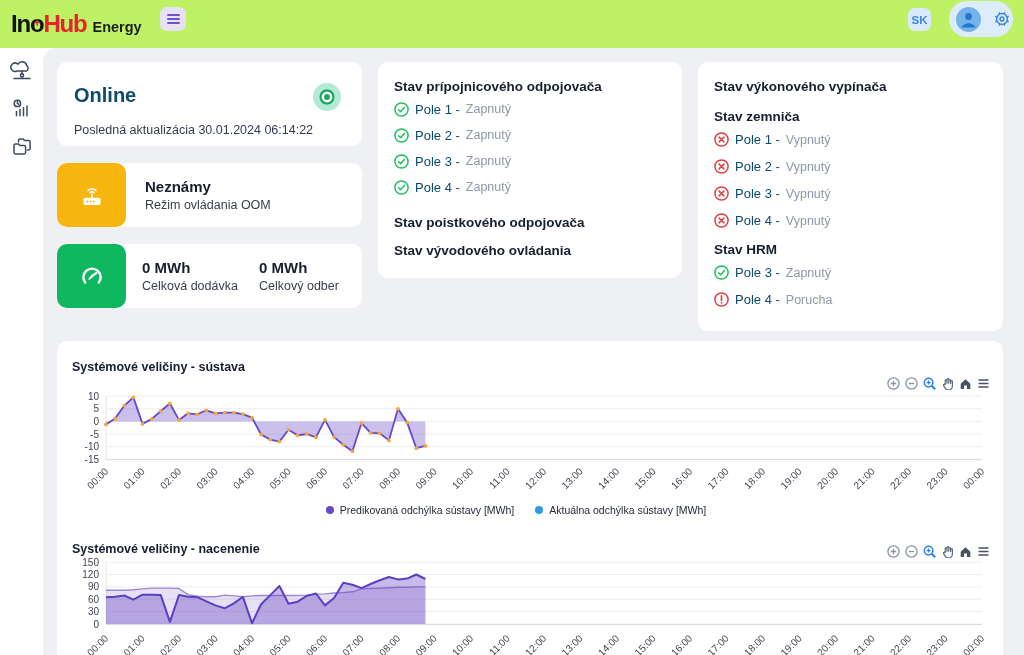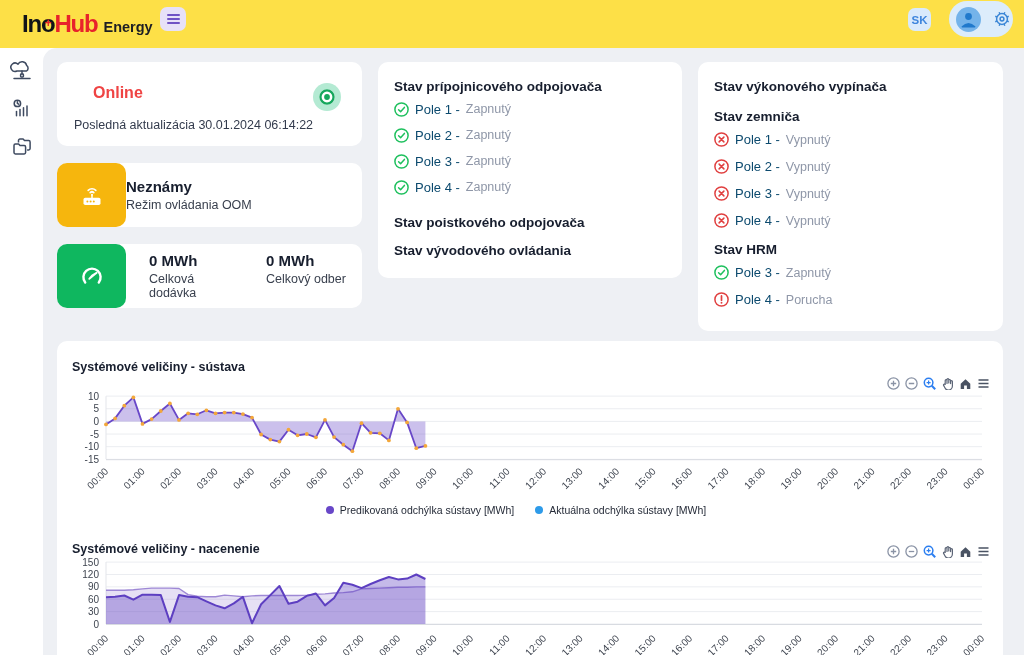--- a/index.html
+++ b/index.html
@@ -1,19 +1,19 @@
 <!DOCTYPE html>
 <html><head>
 <meta charset="utf-8">
 <style>
   * { margin:0; padding:0; box-sizing:border-box; }
   html,body { width:1024px; height:655px; overflow:hidden; background:#fff;
     font-family:"Liberation Sans", sans-serif; }
   
-  .topbar { height:48px; background:#fde047; display:flex; align-items:center; position:relative;padding-left:11px; }
+  .topbar { height:48px; background:#bef264; display:flex; align-items:center; position:relative; }
   .logo { display:flex; align-items:baseline; margin-left:11px; white-space:nowrap; }
   .logo .lg-ino { font-size:24px; font-weight:800; color:#111318; letter-spacing:-1.2px; }
   .logo .lg-o { position:relative; font-size:24px; font-weight:800; color:#111318; letter-spacing:-1.2px;}
   .logo .lg-o .plus { position:absolute; left:54%; top:46%; transform:translate(-50%,-50%); color:#e8232b; font-size:12px; font-weight:900; letter-spacing:0;}
   .logo .lg-hub { font-size:24px; font-weight:800; color:#e8232b; letter-spacing:-1.2px; }
   .logo .lg-suffix { font-size:14.5px; font-weight:700; color:#1c1e24; margin-left:6px; }
   .hamburger { position:absolute; left:160px; top:7px; width:26px; height:24px; border:none;
     background:#e7e1f8; border-radius:7px; display:flex; flex-direction:column; justify-content:center;
     align-items:center; gap:2.5px; cursor:pointer; }
   .hamburger span { display:block; width:13px; height:1.8px; background:#6f52c5; border-radius:2px; }
@@ -31,33 +31,33 @@
     align-items:center; gap:9px; }
   .side-btn { width:28px; height:28px; background:none; border:none; cursor:pointer;
     display:flex; align-items:center; justify-content:center; }
   .panel { flex:1; background:#eef0f4; border-top-left-radius:14px; padding:14px 21px 0 14px; height:100%; }
   
   .cards-grid { display:grid; grid-template-columns:305px 304px 305px; column-gap:16px; align-items:start; }
   .card { background:#fff; border-radius:10px; }
   .col-stack { display:flex; flex-direction:column; gap:17px; }
   .comm-card { height:84px; position:relative; padding:18px 17px; }
   .comm-label { font-size:12px; font-weight:700; color:#2a3142; }
-  .comm-status { font-size:16px; font-weight:800; color:#ef4444; margin-top:4px;margin-left:19px; }
+  .comm-status { font-size:20px; font-weight:800; color:#0c4a6e; margin-top:4px; }
   .comm-updated { font-size:12.5px; color:#333b4d; margin-top:16px; }
   .comm-badge { position:absolute; right:21px; top:21px; width:28px; height:28px; }
   .icon-card { height:64px; display:flex; align-items:center; }
   .icon-block { width:69px; height:64px; border-radius:10px; flex:none; display:flex;
     align-items:center; justify-content:center; }
   .icon-block.amber { background:#f6b60d; }
   .icon-block.green { background:#0fb75f; }
-  .icon-card .txt { }
+  .icon-card .txt { padding-left:19px; }
   .val-title { font-size:15px; font-weight:800; color:#171e2e; }
   .val-sub { font-size:12.5px; color:#39404e; margin-top:3px; }
   .energy-cols { display:flex; }
-  .energy-cols .txt { width:117px; padding-left:23px; }
+  .energy-cols .txt { width:117px; padding-left:16px; }
   .status-card { padding:17px 16px 0 16px; }
   .status-card.busbar { height:216px; }
   .status-card.breaker { height:269px; }
   .sec-title { font-size:13.5px; font-weight:800; color:#171e2e; line-height:16px; }
   
   .rows { margin:1px 0 0 0; }
   .srow { display:flex; align-items:center; height:26px; gap:6px; }
   .breaker .srow { height:27px; }
   .srow svg { flex:none; }
   .srow .lbl { font-size:13px; font-weight:400; color:#0c4a6e; }

